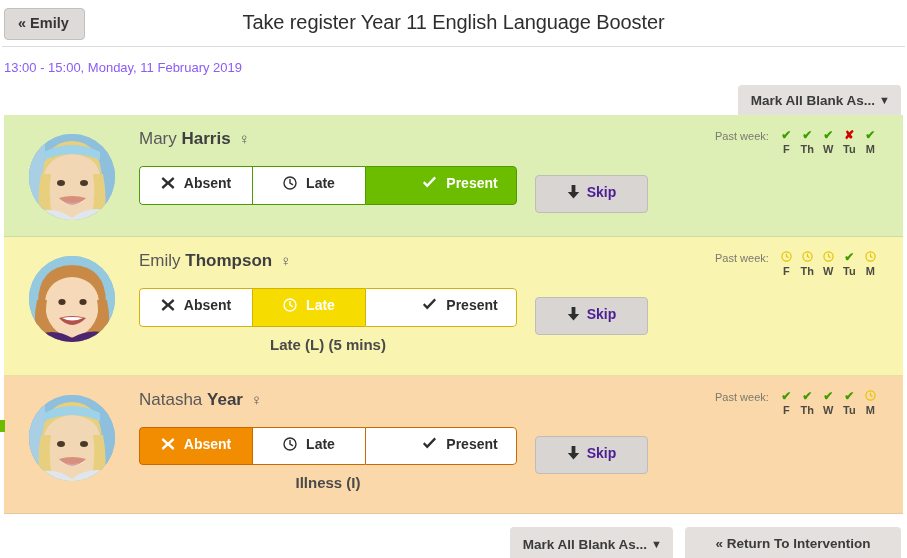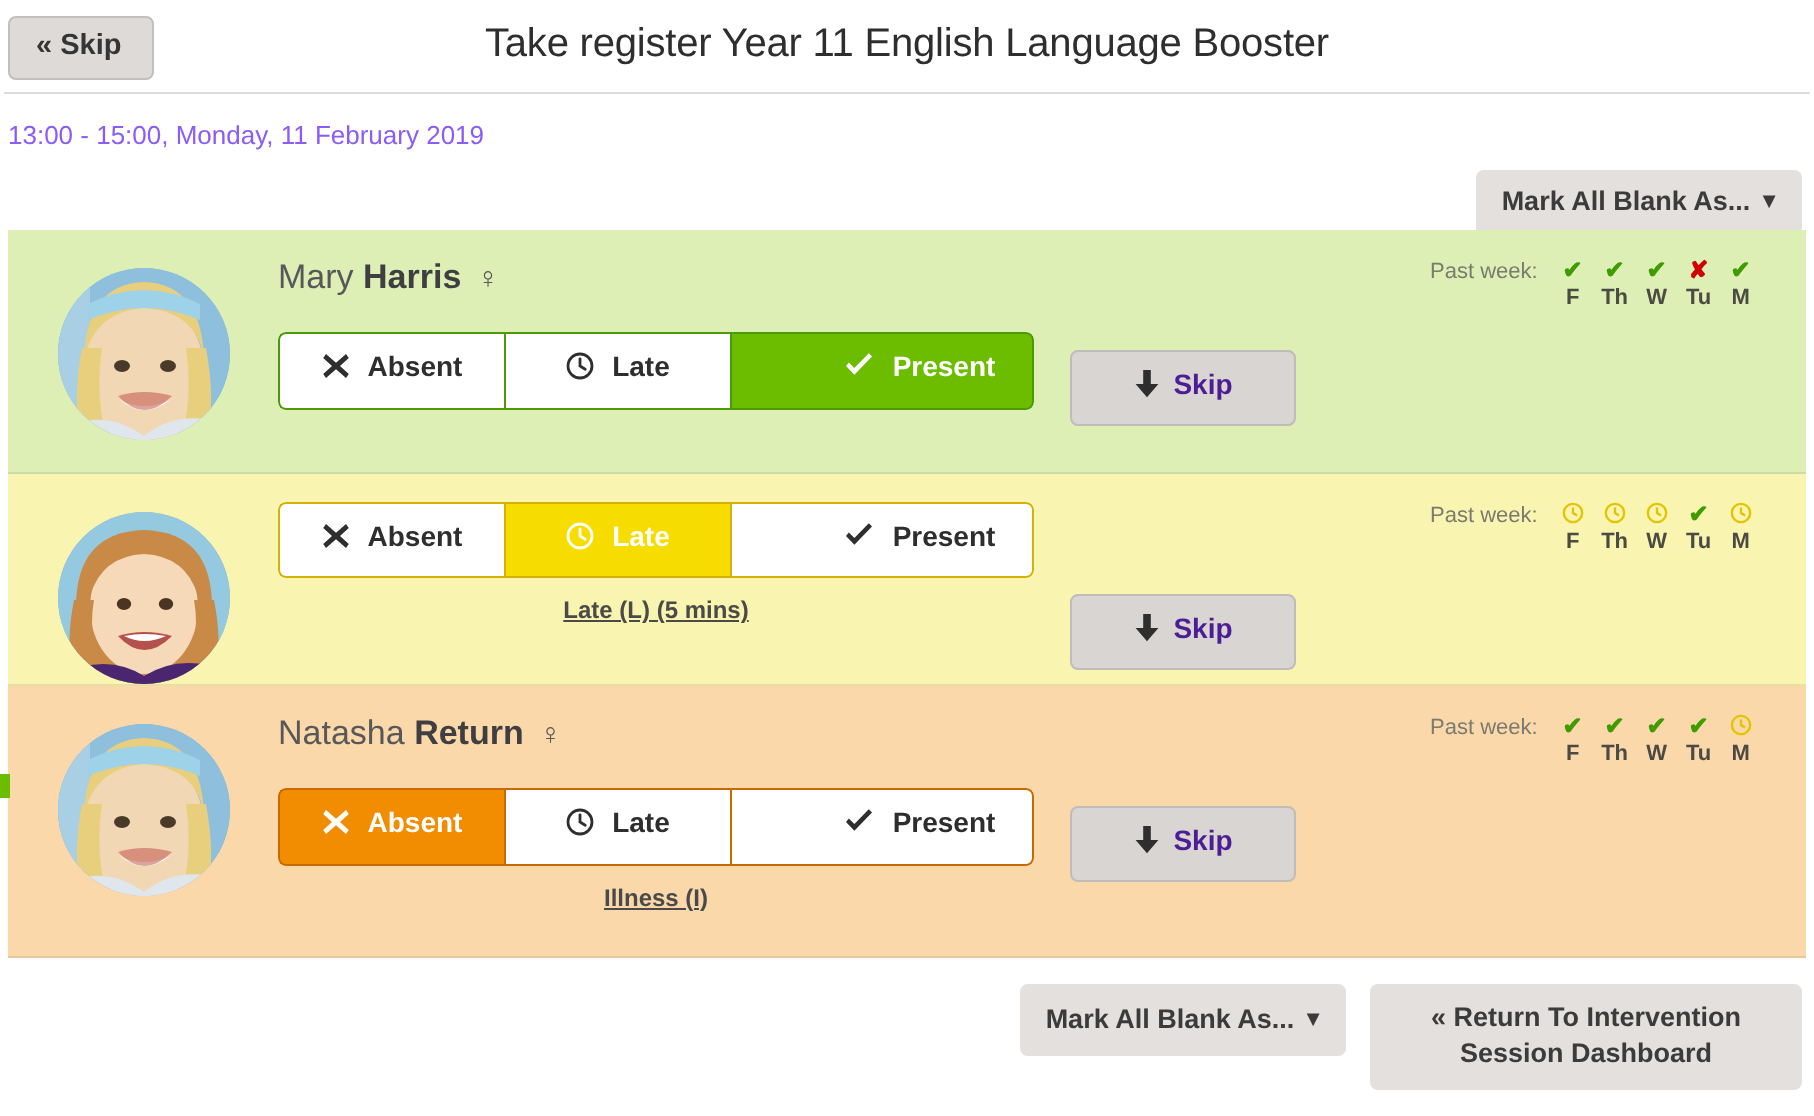--- a/index.html
+++ b/index.html
@@ -196,25 +196,24 @@
   }
   .att-ico {
     display: inline-block;
     margin-right: 9px;
     vertical-align: -2px;
   }
 
   .note {
     width: 378px;
     text-align: center;
-    font-size: 12px;
+    font-size: 15px;
     font-weight: bold;
     color: #4a4a4a;
     padding-top: 9px;
-    text-decoration: underline;
   }
   .row-pad { height: 22px; }
 
   .skip-cell {
     flex: 0 0 180px;
     padding-top: 60px;
     padding-left: 53px;
   }
   .skip-btn {
     background: #d8d5d2;
@@ -310,21 +309,21 @@
     cursor: pointer;
     font-family: "Liberation Sans", sans-serif;
     text-align: center;
     line-height: 1.35;
   }
 </style>
 </head>
 <body>
 
 <div class="header">
-  <button class="back-btn">« Skip</button>
+  <button class="back-btn">« Emily</button>
   <div class="page-title">Take register Year 11 English Language Booster</div>
 </div>
 <div class="hr"></div>
 
 <div class="meta-line">13:00 - 15:00, Monday, 11 February 2019</div>
 
 <div class="topbar">
   <button class="mark-all-btn"><span>Mark All Blank As...</span><span class="caret">▼</span></button>
 </div>
 
@@ -435,20 +434,25 @@
           <ellipse cx="33" cy="46" rx="3.6" ry="3" fill="#4a3422"></ellipse>
           <ellipse cx="54" cy="46" rx="3.6" ry="3" fill="#4a3422"></ellipse>
           <path d="M30 62 Q43 58 57 62 Q43 76 30 62Z" fill="#b4514c"></path>
           <path d="M33 62 Q43 60 54 62 Q43 67 33 62Z" fill="#ffffff"></path>
           <path d="M0 86 L86 86 L86 80 Q62 70 43 82 Q24 70 0 82Z" fill="#4b2670"></path>
         </svg>
       </div>
     </div>
 
     <div class="body-cell">
+      <div class="student-name">
+        <span>Emily</span>
+        <span class="sur">Thompson</span>
+        <span class="gender">♀</span>
+      </div>
       <div class="btn-group">
         <button class="att-btn">
           <span class="att-ico">
             <svg width="14" height="14" viewBox="0 0 14 14">
                 <path d="M2 1 L7 5.4 L12 1 L13.4 3 L9 7 L13.4 11 L12 13 L7 8.6 L2 13 L0.6 11 L5 7 L0.6 3Z" fill="#2e2e2e"></path>
               </svg>
           </span><span>Absent</span>
         </button>
         <button class="att-btn on-late">
           <span class="att-ico">
@@ -545,21 +549,21 @@
           <path d="M30 64 Q43 60 57 64 Q43 78 30 64Z" fill="#c0554f" opacity="0.55"></path>
           <path d="M36 80 Q43 72 52 78 L56 92 L33 92Z" fill="#f2d7b4"></path>
           <path d="M0 86 L86 86 L86 78 Q60 70 43 84 Q24 70 0 80Z" fill="#dfe6ec"></path>
         </svg>
       </div>
     </div>
 
     <div class="body-cell">
       <div class="student-name">
         <span>Natasha</span>
-        <span class="sur">Return</span>
+        <span class="sur">Year</span>
         <span class="gender">♀</span>
       </div>
       <div class="btn-group">
         <button class="att-btn on-absent">
           <span class="att-ico">
             <svg width="14" height="14" viewBox="0 0 14 14">
                 <path d="M2 1 L7 5.4 L12 1 L13.4 3 L9 7 L13.4 11 L12 13 L7 8.6 L2 13 L0.6 11 L5 7 L0.6 3Z" fill="#ffffff"></path>
               </svg>
           </span><span>Absent</span>
         </button>

